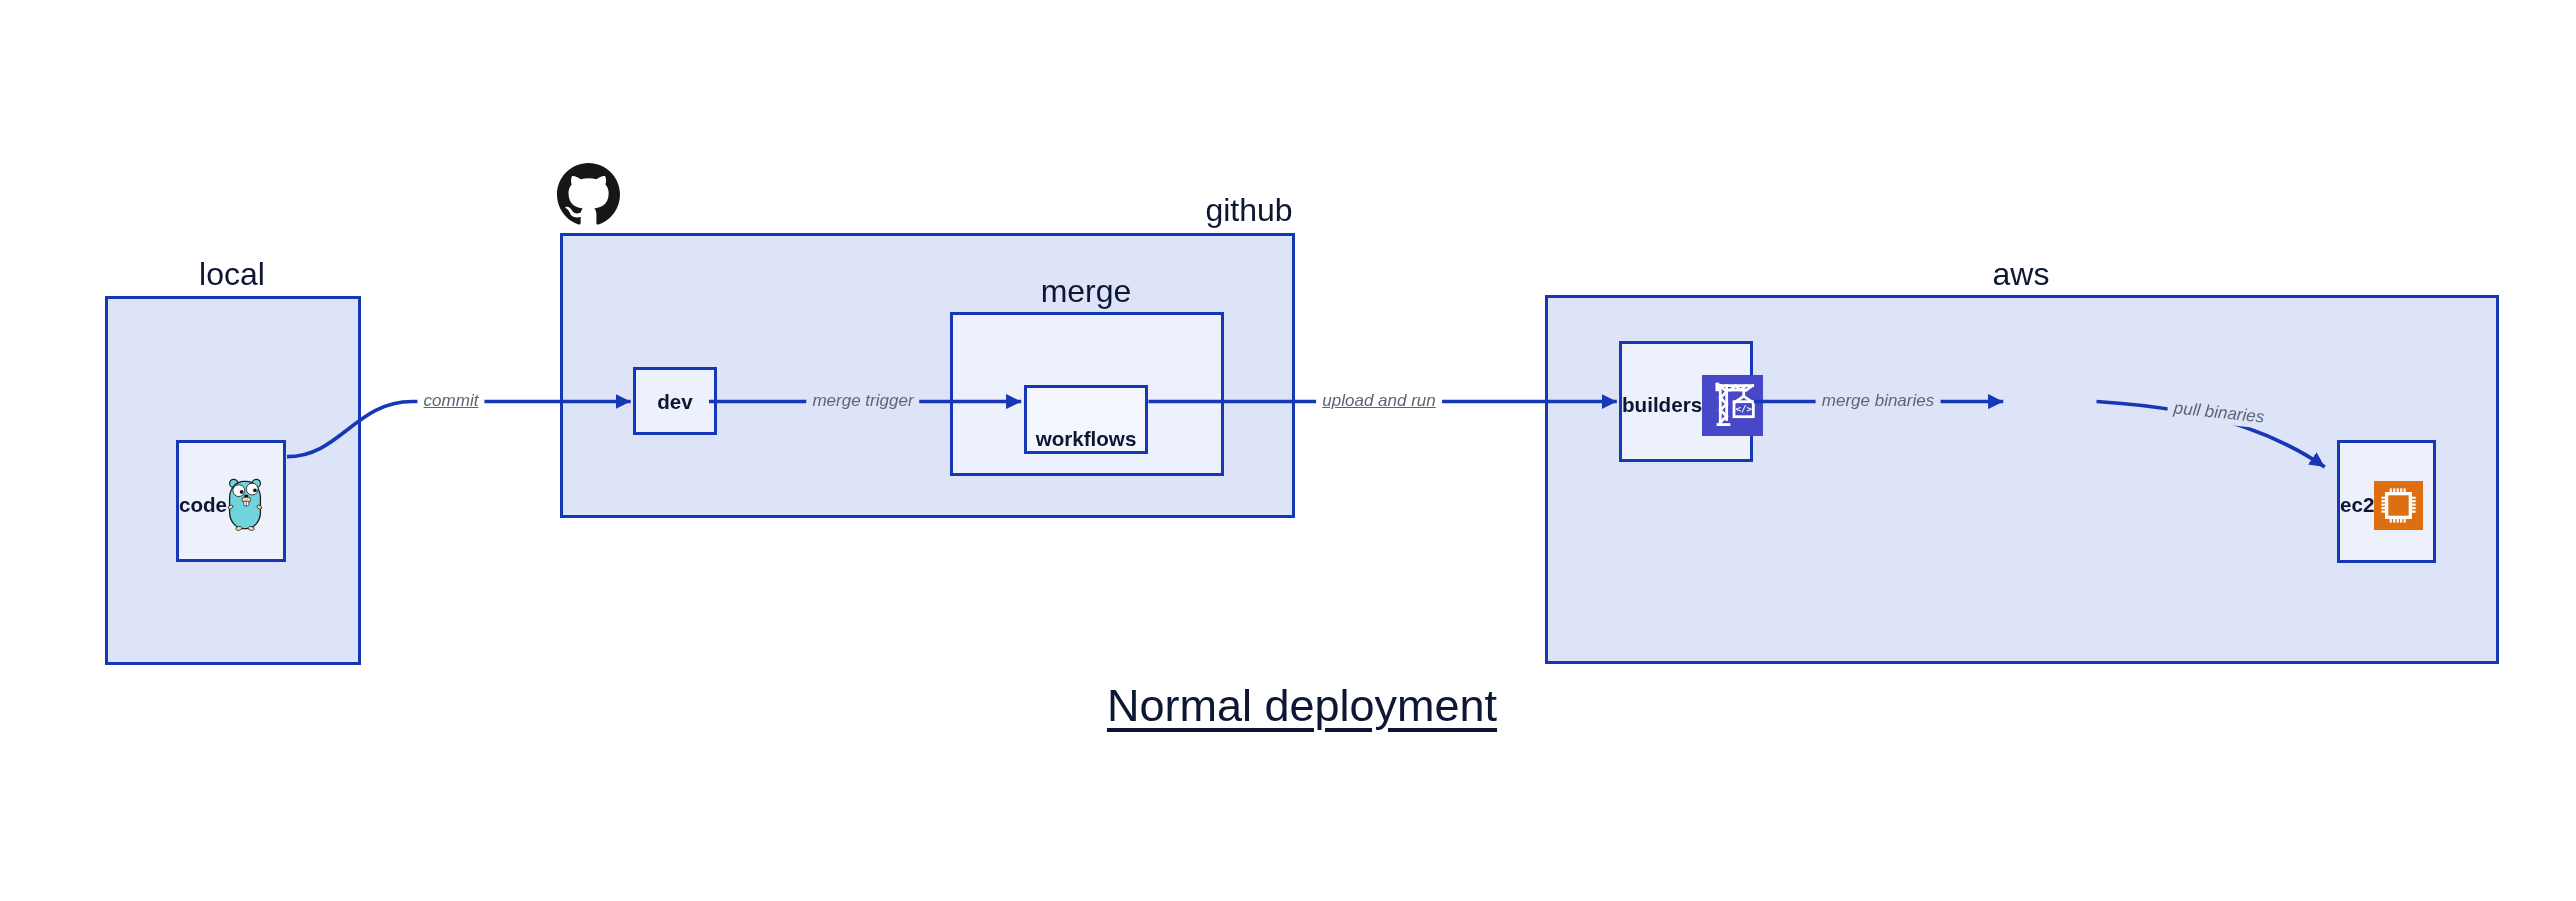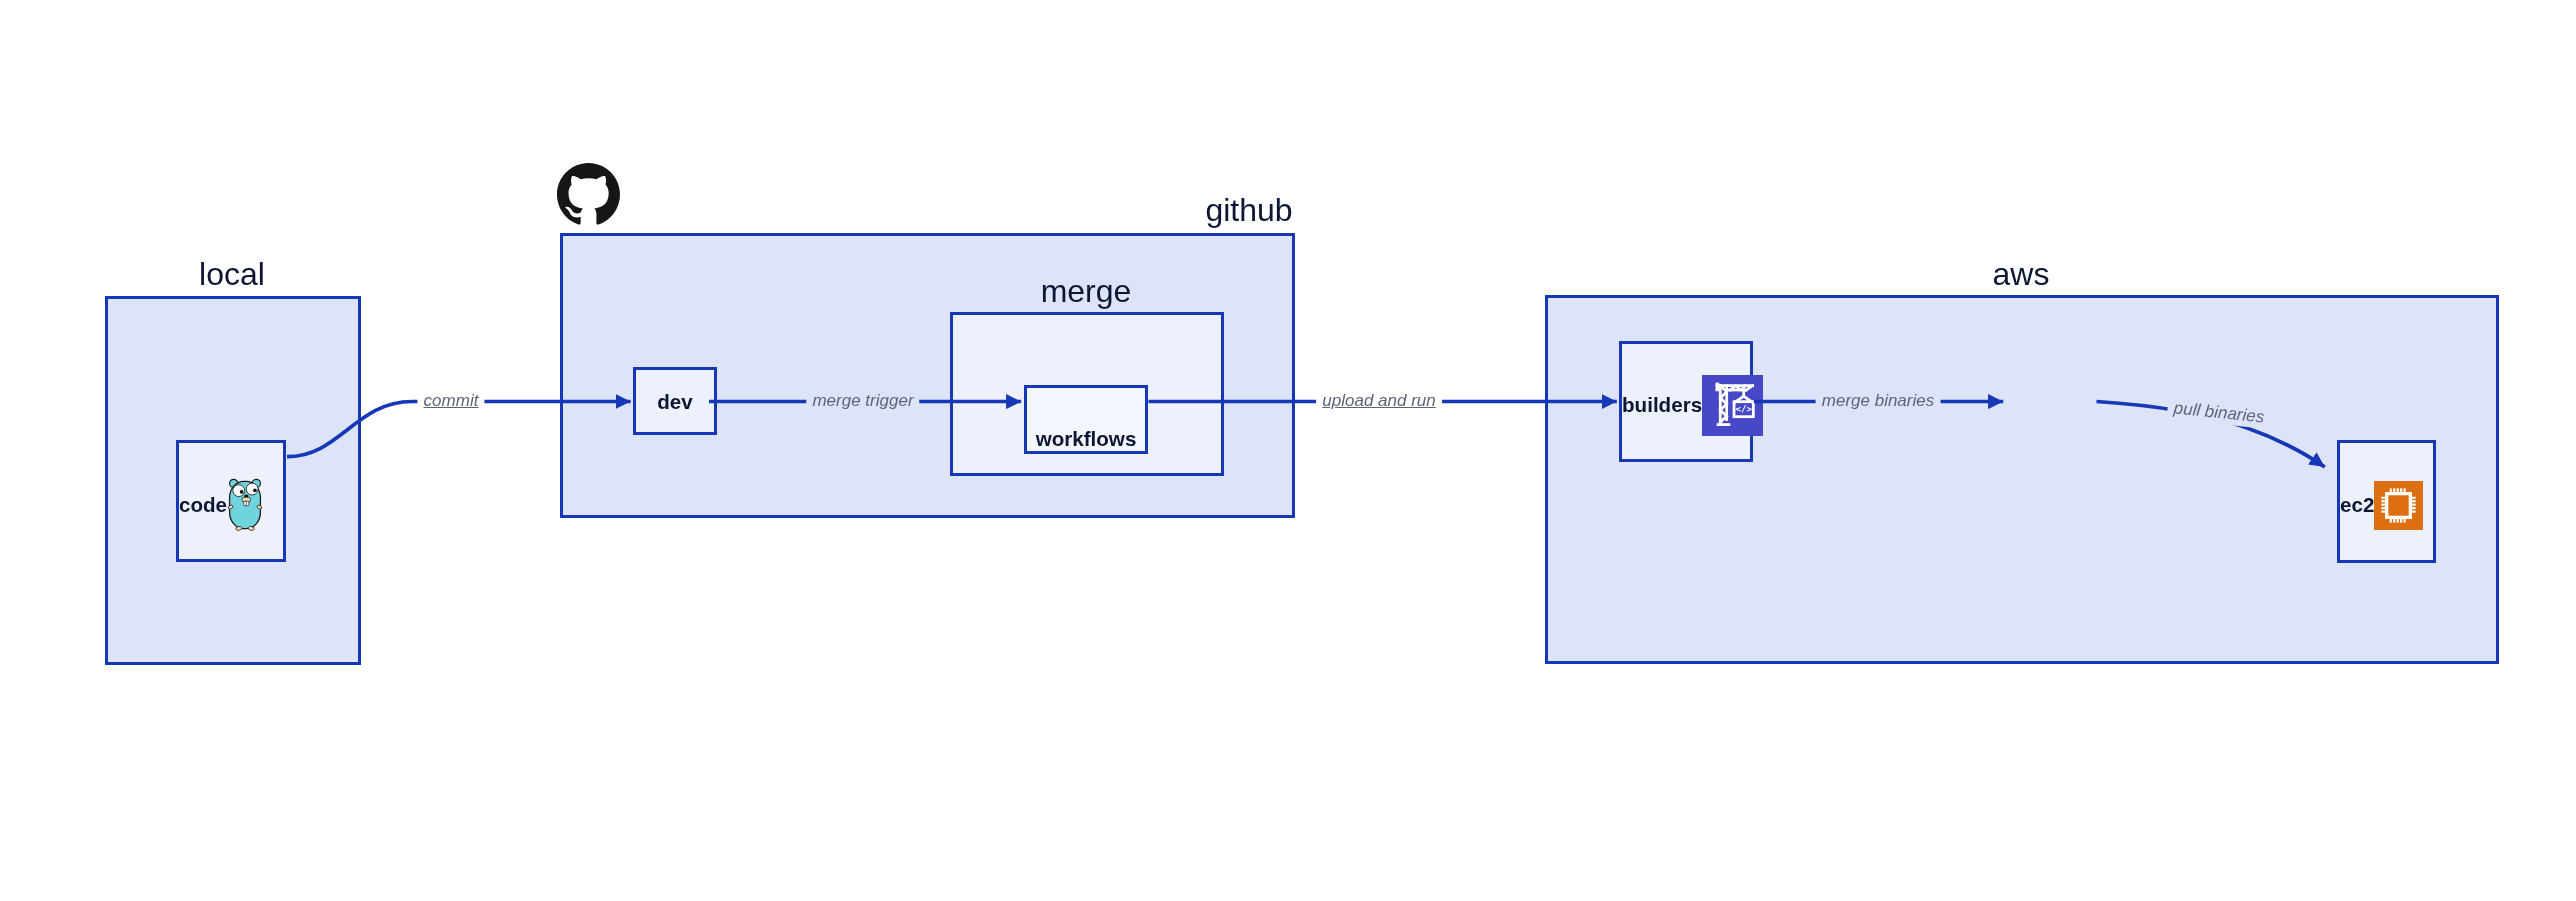--- a/index.html
+++ b/index.html
@@ -150,15 +150,16 @@
       <path d="M4069,779 C4180,786 4280,802 4360,830 C4425,853 4470,877 4512,906" marker-end="url(#ah)"></path>
     </g>
   </svg>
 
   <span class="elabel bg-white" style="left:451px;top:401px;">commit</span>
   <span class="elabel bg-outer" style="left:863px;top:401px;">merge trigger</span>
   <span class="elabel bg-white" style="left:1379px;top:401px;">upload and run</span>
   <span class="elabel bg-outer" style="left:1878px;top:401px;">merge binaries</span>
   <span class="elabel bg-outer rot" style="left:2219px;top:413px;">pull binaries</span>
 
+  <div class="title" style="left:1302px;top:681px;">Normal deployment</div>
 
 </div>
 
 
 </body></html>

